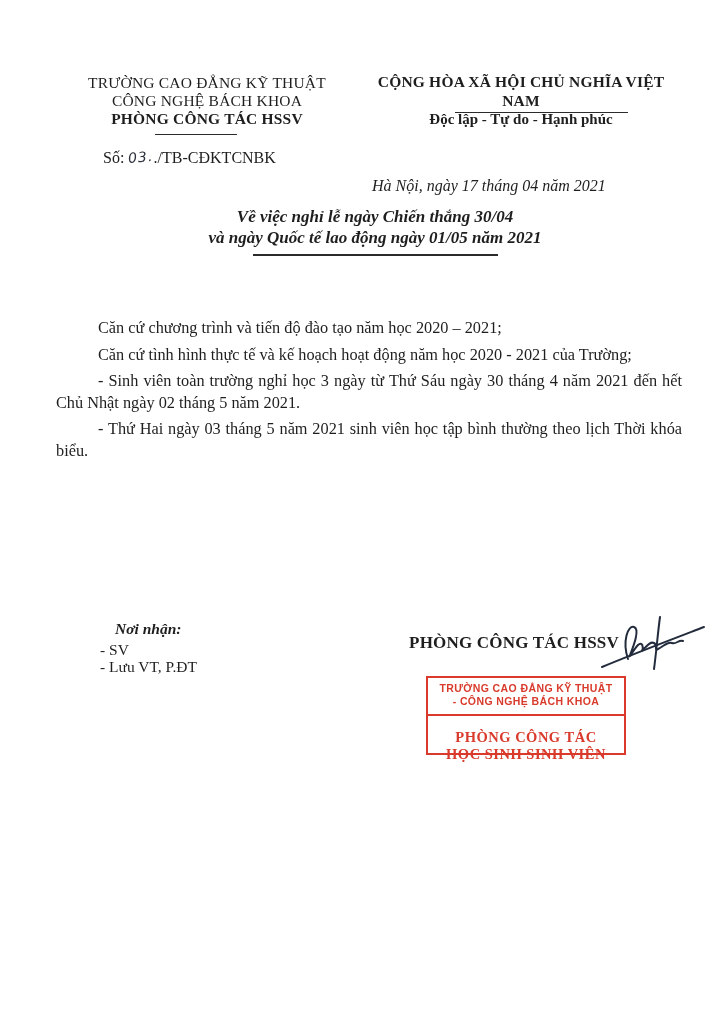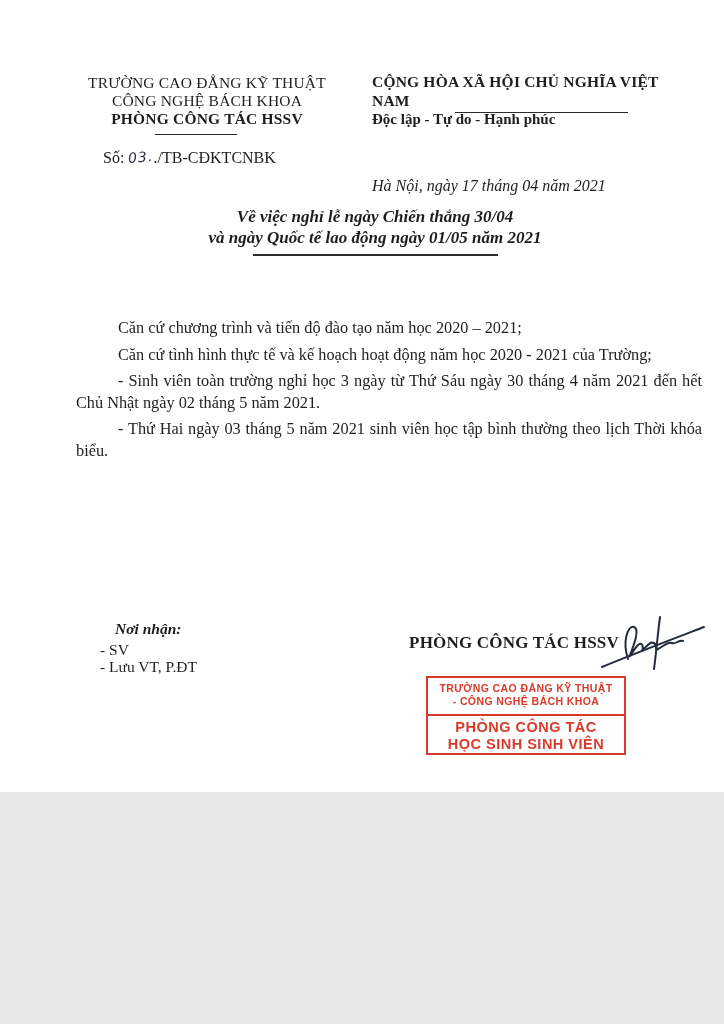--- a/index.html
+++ b/index.html
@@ -1,56 +1,56 @@
 <!DOCTYPE html>
 <html><head>
 <meta charset="utf-8">
 <style>
   html,body{margin:0;padding:0;background:#e8e8e8;}
   .page{
     position:relative;
-    width:724px;height:792px;
+    width:724px;height:1024px;
     margin:0 auto;
     background:#ffffff;
     font-family:"Liberation Serif", serif;
     color:#1e1e1e;
     overflow:hidden;
   }
   
   .hdr-left{
     position:absolute;left:78px;top:74px;width:258px;
     text-align:center;font-size:15.5px;line-height:18px;letter-spacing:.2px;
   }
   .hdr-left .l3{font-weight:bold;}
   .rule-left{position:absolute;left:155px;top:134px;width:82px;border-top:1.6px solid #2b2b2b;}
   .so-line{position:absolute;left:103px;top:149px;font-size:16px;}
   .so-hand{
     display:inline-block;font-family:"DejaVu Sans",sans-serif;
     font-style:italic;font-size:14px;transform:rotate(-5deg) translateY(-1px);
     color:#2a2f3a;letter-spacing:1px;
   }
   .hdr-right{
-    position:absolute;left:372px;top:72px;width:322px;
-    text-align:left;font-size:15.5px;line-height:19px;
+    position:absolute;left:360px;top:72px;width:322px;
+    text-align:center;font-size:15.5px;line-height:19px;
   }
   .hdr-right .l1{font-weight:bold;letter-spacing:.2px;}
   .hdr-right .l2{font-weight:bold;font-size:15px;}
   .rule-right{position:absolute;left:455px;top:112px;width:173px;border-top:1.6px solid #2b2b2b;}
   .date-line{
     position:absolute;left:372px;top:149px;width:322px;
     font-style:italic;font-size:16px;margin-top:28px;
   }
   
   .title-block{position:absolute;left:62px;top:206px;width:626px;text-align:center;}
   .title-main{font-size:20px;font-weight:bold;letter-spacing:.5px;}
   .title-sub{font-size:17px;font-weight:bold;font-style:italic;line-height:21px;}
   .title-rule{width:245px;margin:6px auto 0 auto;border-top:2px solid #2b2b2b;}
   
   .body-block{
-    position:absolute;left:76px;top:317px;width:626px;
+    position:absolute;left:56px;top:317px;width:626px;
     font-size:16.3px;line-height:21.5px;text-align:justify;
   }
   .body-block p{margin:0 0 5px 0;text-indent:42px;}
   
   .recipients{position:absolute;left:100px;top:620px;font-size:15.5px;line-height:17.5px;}
   .recipients .head{font-weight:bold;font-style:italic;margin-left:15px;margin-bottom:3px;}
   .sign-title{
     position:absolute;left:398px;top:633px;width:232px;
     text-align:center;font-size:17px;font-weight:bold;letter-spacing:.2px;
   }
@@ -59,21 +59,21 @@
   .stamp{
     position:absolute;left:426px;top:676px;width:200px;height:79px;
     border:2.5px solid #d93a2b;color:#d93a2b;
     font-family:"Liberation Sans",sans-serif;font-weight:bold;
     text-align:center;box-sizing:border-box;
   }
   .stamp .top{
     padding-top:4px;height:32px;border-bottom:2px solid #d93a2b;
     font-size:10.5px;line-height:13px;letter-spacing:.4px;
   }
-  .stamp .bot{padding-top:3px;font-size:14.5px;line-height:17px;letter-spacing:.5px;}
+  .stamp .bot{padding-top:13px;font-size:14.5px;line-height:17px;letter-spacing:.5px;font-family:Liberation Serif, serif;}
 </style>
 </head>
 <body>
 
 <div class="page">
 
   <div class="hdr-left">
     <div class="l1">TRƯỜNG CAO ĐẲNG KỸ THUẬT</div>
     <div class="l2">CÔNG NGHỆ BÁCH KHOA</div>
     <div class="l3">PHÒNG CÔNG TÁC HSSV</div>

